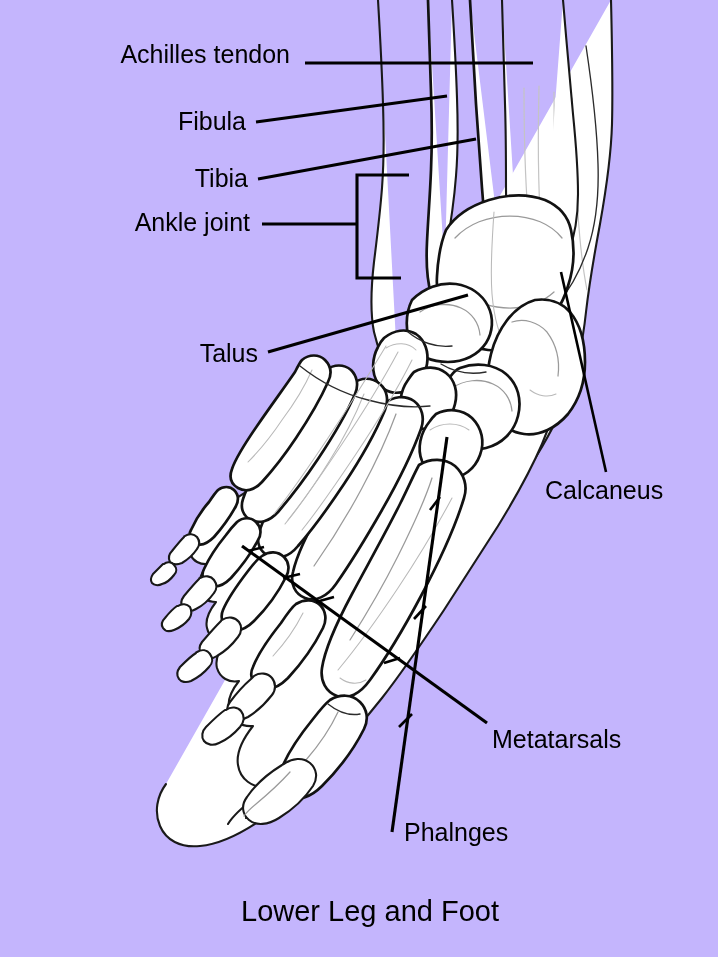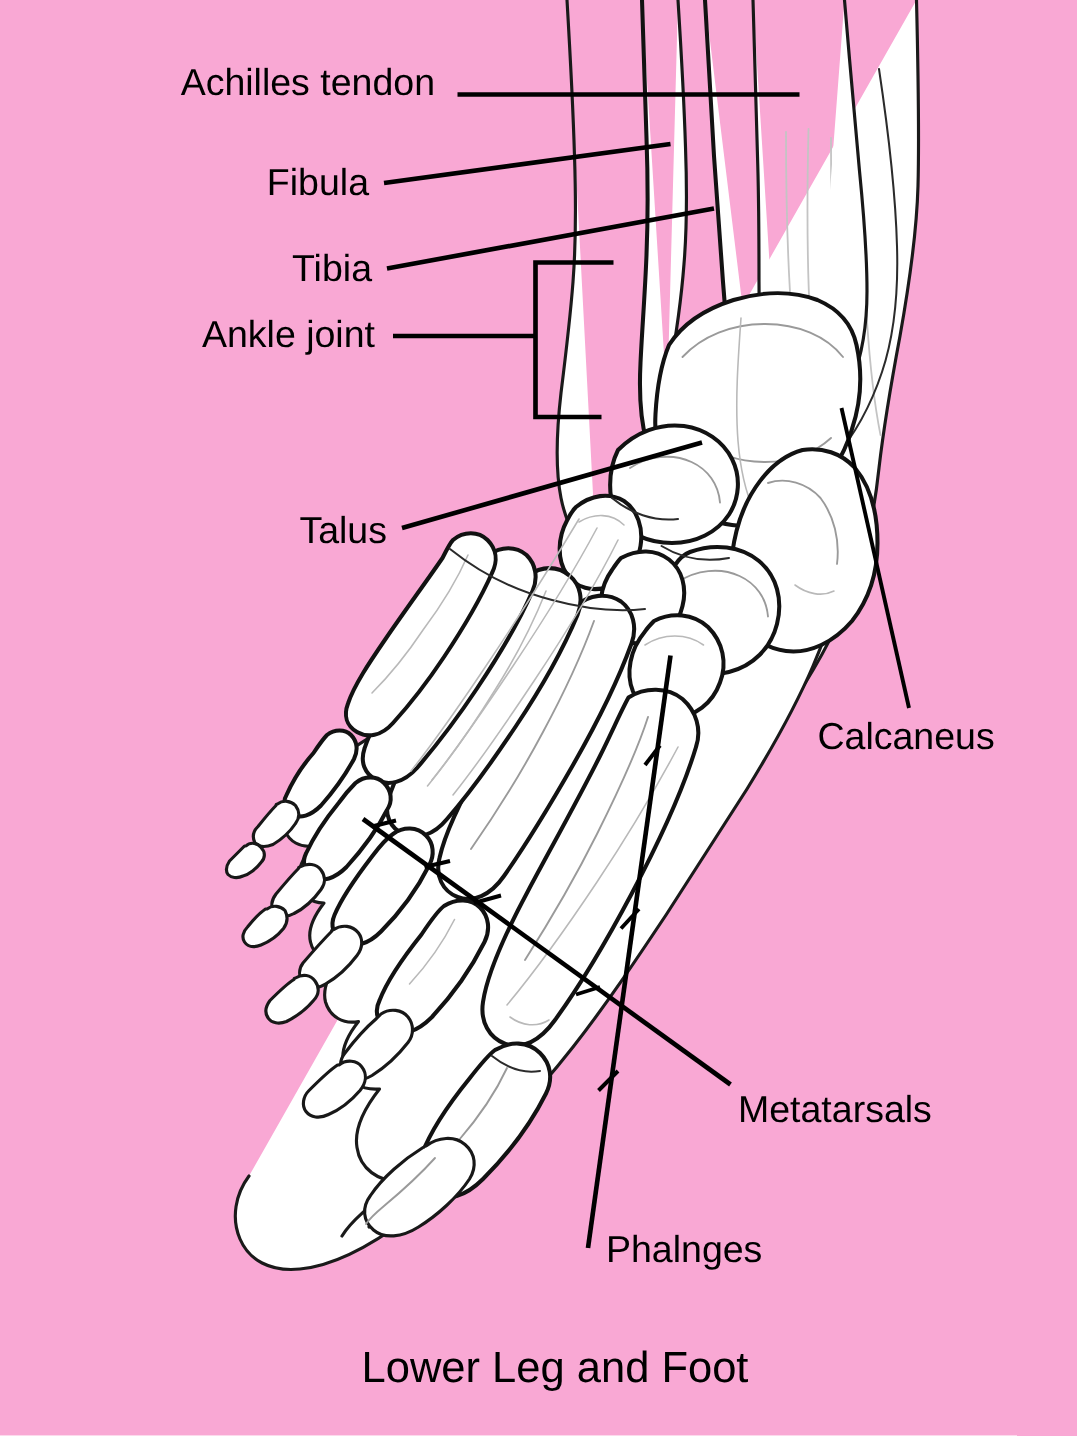--- a/index.html
+++ b/index.html
@@ -8,21 +8,21 @@
     padding: 0;
     background: #ffffff;
   }
   body {
     font-family: "Liberation Sans", sans-serif;
   }
   #page {
     position: relative;
     width: 718px;
     height: 957px;
-    background: #f9a8d4;
+    background: #c4b5fd;
     overflow: hidden;
   }
   #figure-svg {
     position: absolute;
     left: 0;
     top: 0;
     width: 718px;
     height: 957px;
     display: block;
   }

